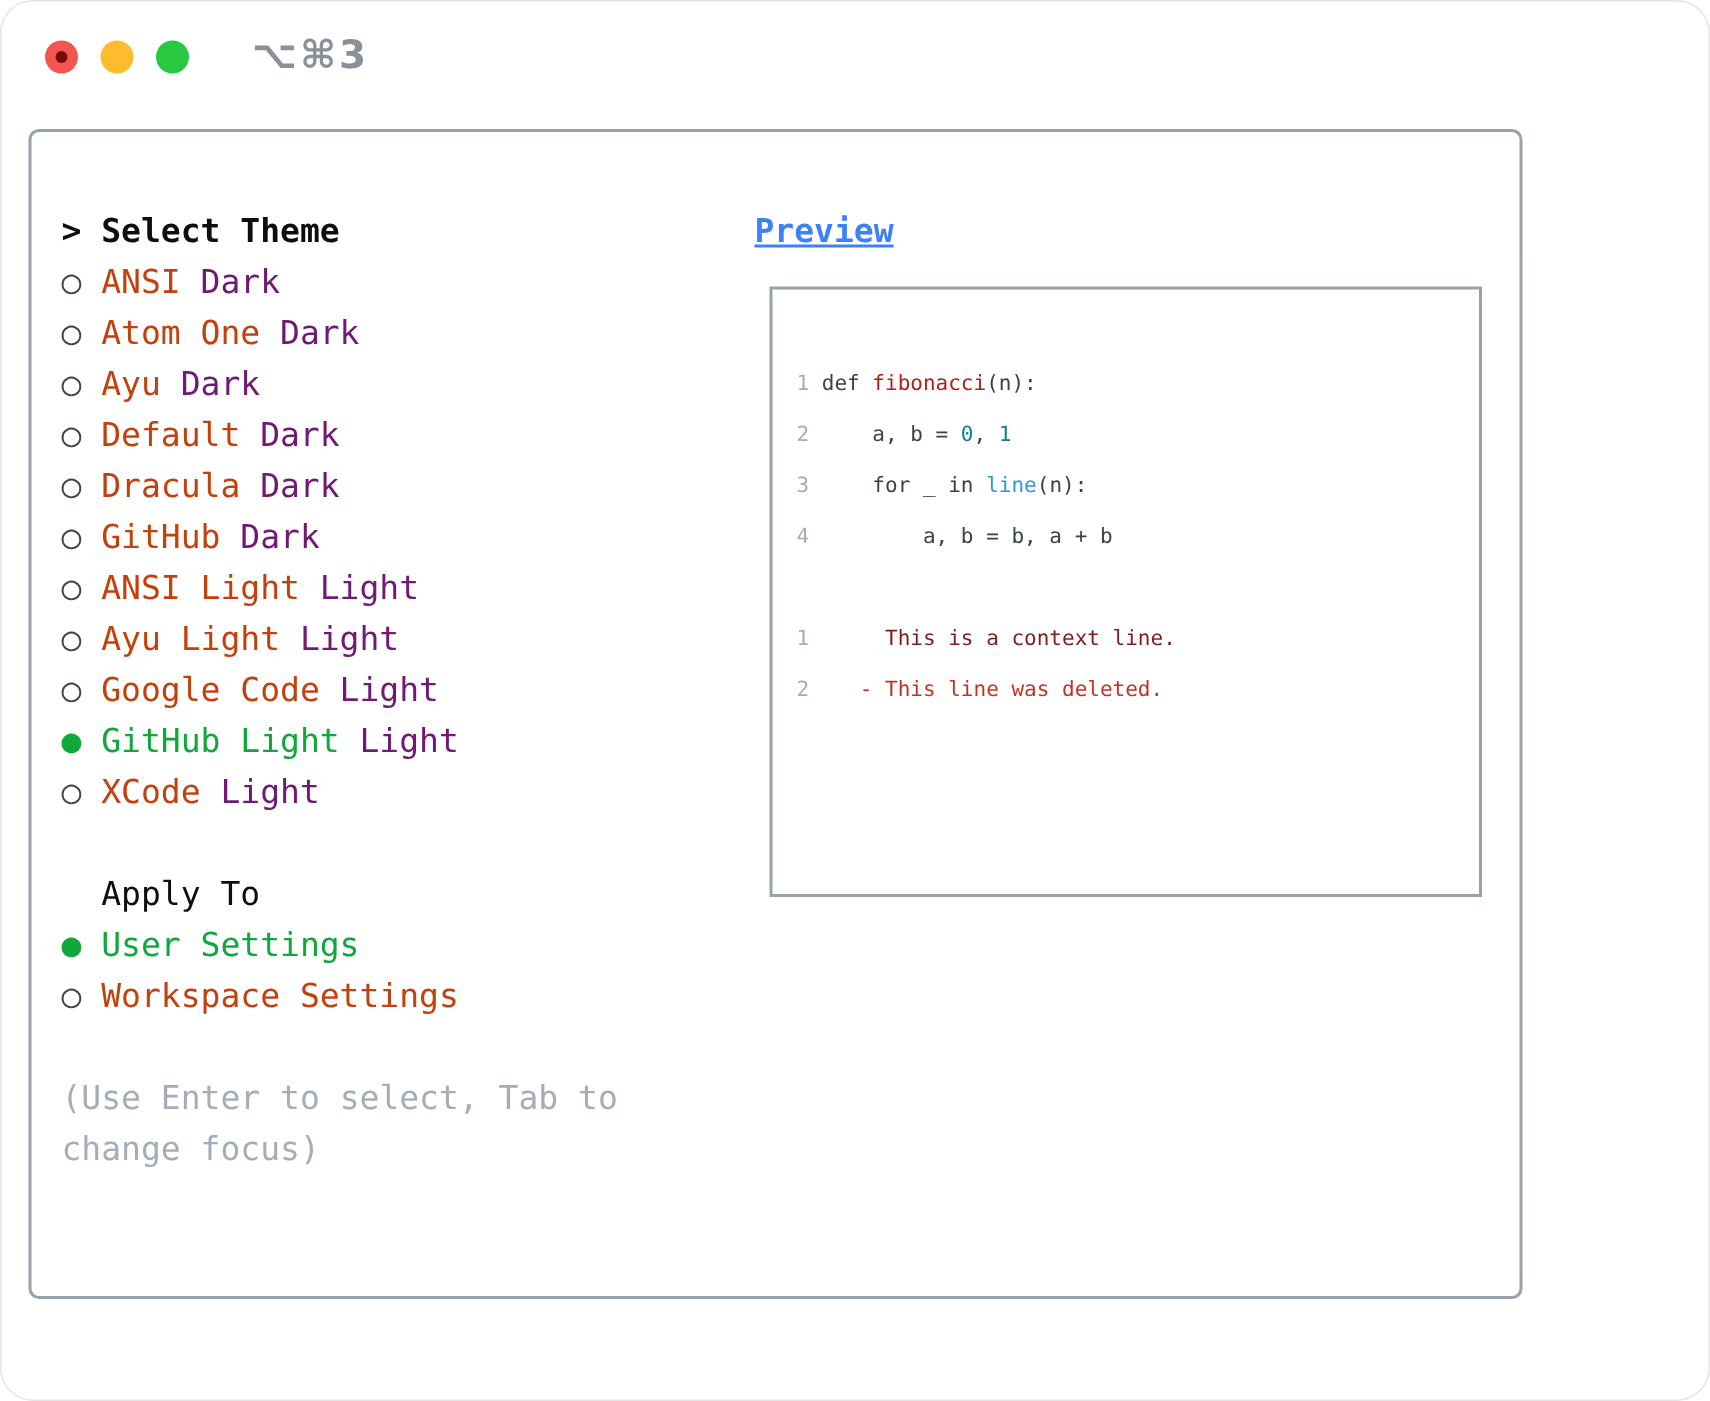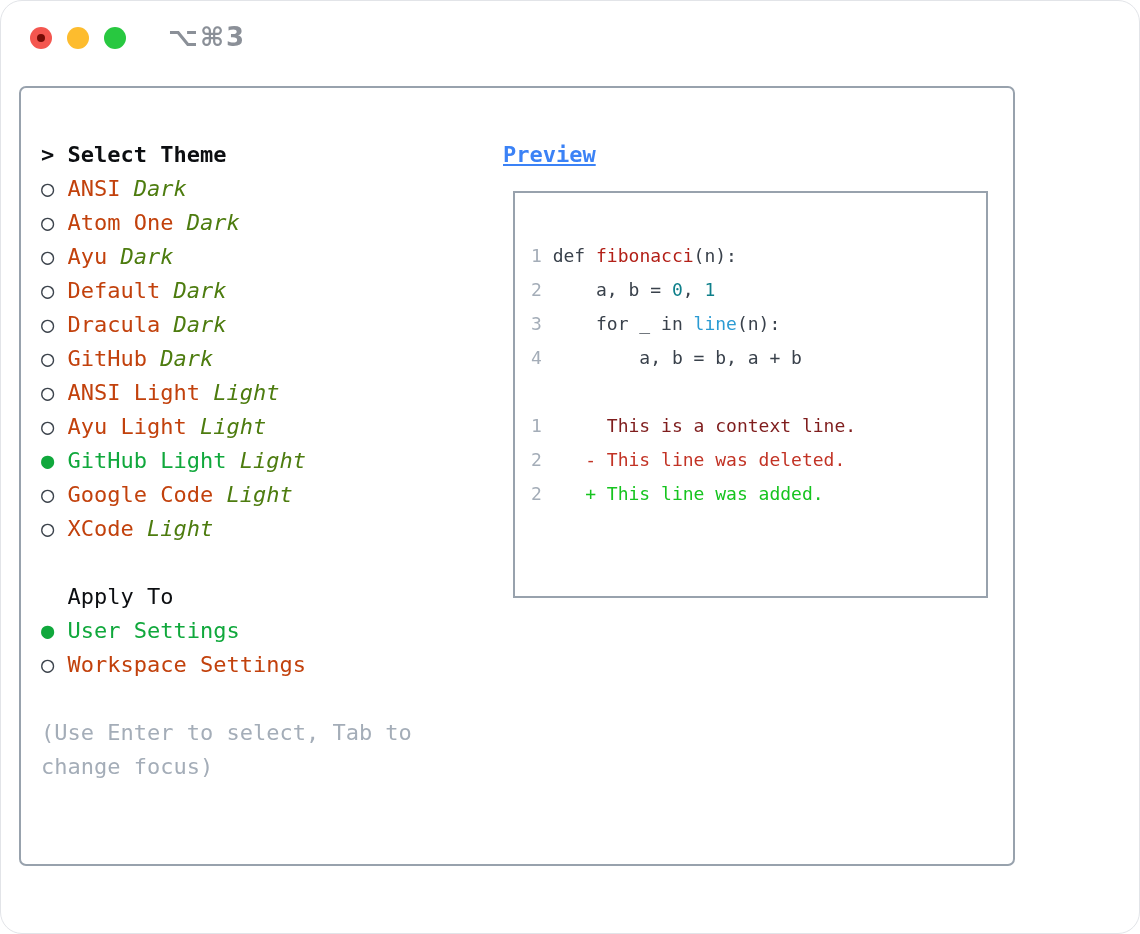--- a/index.html
+++ b/index.html
@@ -39,37 +39,37 @@
   }
   .col { position: absolute; top: 50px; font-size: 22px; line-height: 34px; color: #3d444d; }
   .left-col { left: 20px; width: 400px; }
   .right-col { left: 482px; width: 505px; }
 
   .row { white-space: pre; height: 34px; }
   .bullet { display: inline-block; width: 1ch; margin-right: 1ch; text-align: center; }
   .prompt { display: inline-block; width: 1ch; margin-right: 1ch; font-weight: bold; color: #0c0e11; }
   .hdr { font-weight: bold; color: #0c0e11; }
   .name { color: #c2410c; }
-  .tag { color: #4d7c0f; margin-left: 1ch; font-style: italic; }
+  .tag { color: #701a75; margin-left: 1ch; }
   .row.sel .name, .row.sel .bullet { color: #10a83c; }
   .spacer { height: 34px; }
   .indent2 { padding-left: 2ch; }
   .apply-hdr { color: #0c0e11; }
   .hint { color: #a4adb8; white-space: normal; width: 400px; }
 
   
   .preview-label { font-weight: bold; color: #3b82f6; height: 34px; text-decoration: underline; }
   .preview-box {
     margin-left: 10px; margin-top: 19px;
     width: 475px; height: 407px;
     border: 2px solid #98a2ad;
     padding: 46px 8px 0 16px;
     background: #ffffff;
   }
-  .pline { white-space: pre; height: 34px; font-size: 18px; line-height: 34px; }
+  .pline { white-space: pre; height: 34px; font-size: 14px; line-height: 34px; }
   .ln { color: #a4adb8; margin-right: 1ch; }
   .c-code { color: #39414b; }
   .c-func { color: #b32018; }
   .c-num { color: #0e7f8a; }
   .c-builtin { color: #2b9bd3; }
   .c-context { color: #7f1d1d; }
   .c-deleted { color: #c23325; }
   .c-added { color: #16c41f; }
 </style>
 </head>
@@ -93,22 +93,22 @@
       <div class="row"><span class="prompt">&gt;</span><span class="hdr">Select Theme</span></div>
 
       <div class="row"><span class="bullet">○</span><span class="name">ANSI</span><span class="tag">Dark</span></div>
       <div class="row"><span class="bullet">○</span><span class="name">Atom One</span><span class="tag">Dark</span></div>
       <div class="row"><span class="bullet">○</span><span class="name">Ayu</span><span class="tag">Dark</span></div>
       <div class="row"><span class="bullet">○</span><span class="name">Default</span><span class="tag">Dark</span></div>
       <div class="row"><span class="bullet">○</span><span class="name">Dracula</span><span class="tag">Dark</span></div>
       <div class="row"><span class="bullet">○</span><span class="name">GitHub</span><span class="tag">Dark</span></div>
       <div class="row"><span class="bullet">○</span><span class="name">ANSI Light</span><span class="tag">Light</span></div>
       <div class="row"><span class="bullet">○</span><span class="name">Ayu Light</span><span class="tag">Light</span></div>
+      <div class="row"><span class="bullet">○</span><span class="name">Google Code</span><span class="tag">Light</span></div>
       <div class="row sel"><span class="bullet">●</span><span class="name">GitHub Light</span><span class="tag">Light</span></div>
-      <div class="row"><span class="bullet">○</span><span class="name">Google Code</span><span class="tag">Light</span></div>
       <div class="row"><span class="bullet">○</span><span class="name">XCode</span><span class="tag">Light</span></div>
 
       <div class="spacer"></div>
 
       <div class="row indent2"><span class="apply-hdr">Apply To</span></div>
       <div class="row sel"><span class="bullet">●</span><span class="name">User Settings</span></div>
       <div class="row"><span class="bullet">○</span><span class="name">Workspace Settings</span></div>
 
       <div class="spacer"></div>
 
@@ -121,18 +121,17 @@
       <div class="preview-box">
         <div class="pline"><span class="ln">1</span><span class="c-code">def </span><span class="c-func">fibonacci</span><span class="c-code">(n):</span></div>
         <div class="pline"><span class="ln">2</span><span class="c-code">    a, b = </span><span class="c-num">0</span><span class="c-code">, </span><span class="c-num">1</span></div>
         <div class="pline"><span class="ln">3</span><span class="c-code">    for _ in </span><span class="c-builtin">line</span><span class="c-code">(n):</span></div>
         <div class="pline"><span class="ln">4</span><span class="c-code">        a, b = b, a + b</span></div>
 
         <div class="pline"></div>
 
         <div class="pline"><span class="ln">1</span><span class="c-context">     This is a context line.</span></div>
         <div class="pline"><span class="ln">2</span><span class="c-deleted">   - This line was deleted.</span></div>
-        <div class="pline"><span class="ln">2</span><span class="c-added">   + This line was added.</span></div>
       </div>
     </div>
 
   </div>
 </div>
 
 </body></html>

